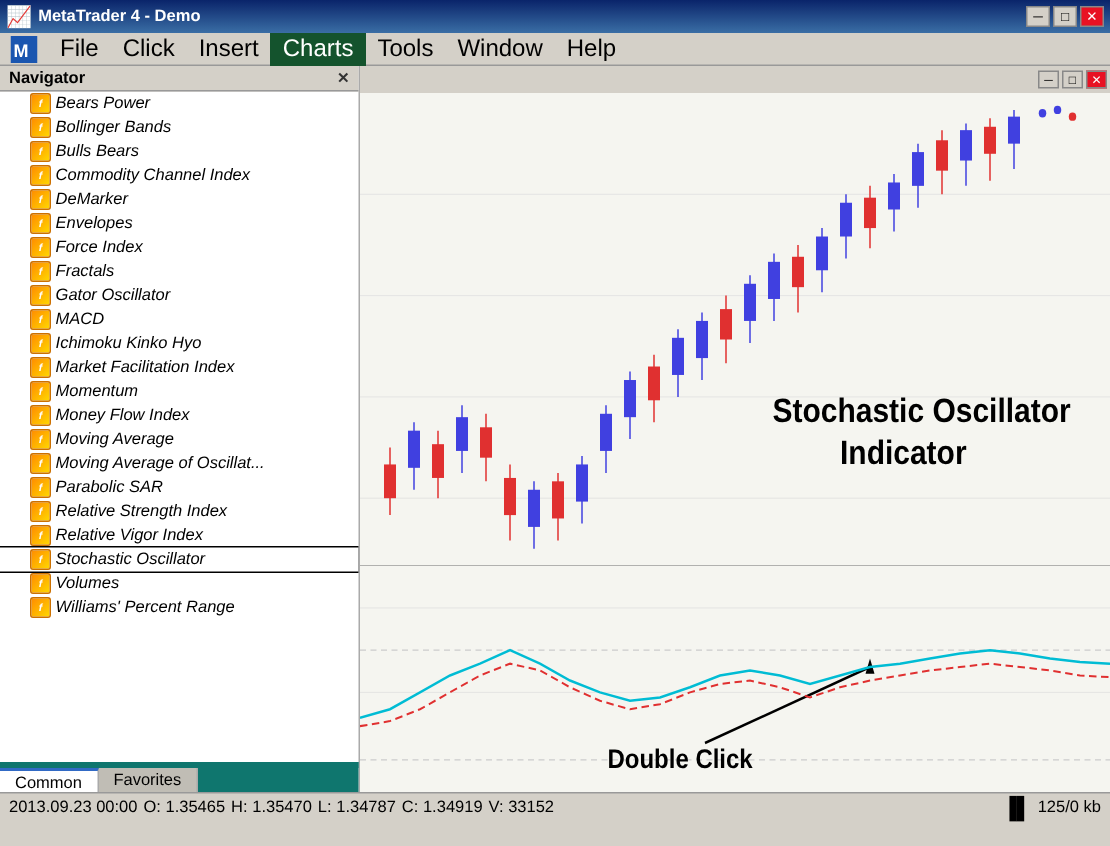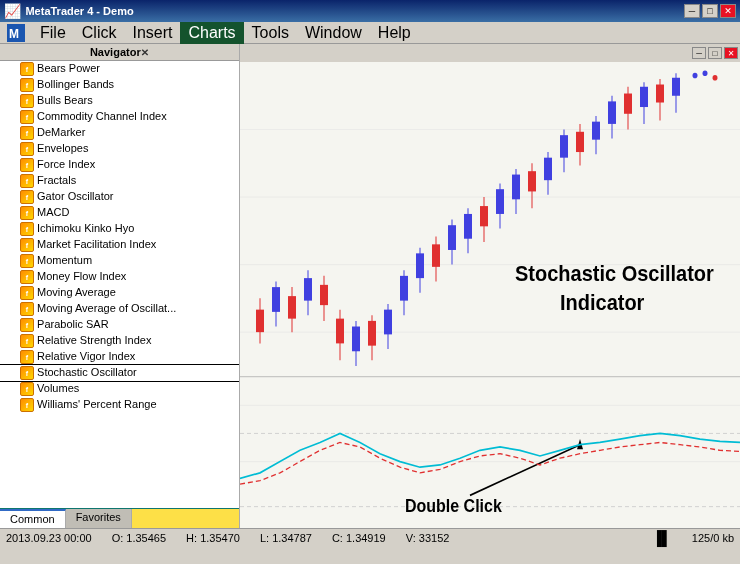--- a/index.html
+++ b/index.html
@@ -53,60 +53,62 @@
       background: white;
       border-right: 1px solid #aaa;
       display: flex;
       flex-direction: column;
       flex-shrink: 0;
     }
     .navigator-header {
       background: #d4d0c8;
       padding: 2px 6px;
       display: flex;
-      justify-content: center;
+      justify-content: space-between;
       align-items: center;
       border-bottom: 1px solid #999;
       font-size: 11px;
       font-weight: bold;
     }
     .navigator-close { cursor: pointer; font-size: 10px; color: #333; }
     .navigator-list {
       flex: 1;
       overflow-y: auto;
       overflow-x: hidden;
     }
     .nav-item {
       display: flex;
+      align-items: center;
       padding: 1px 4px 1px 20px;
       cursor: pointer;
       font-size: 11px;
       color: #000;
       white-space: nowrap;
+      font-style: italic;
     }
     .nav-item.selected { background: white; outline: 1px solid #000; }
     .indicator-icon {
       width: 14px;
       height: 14px;
       background: linear-gradient(135deg, #ff8c00, #ffd700);
       border: 1px solid #cc7000;
       border-radius: 2px;
       display: flex;
       align-items: center;
       justify-content: center;
       font-size: 7px;
       color: white;
       font-weight: bold;
     }
 
     
     .navigator-tabs {
       display: flex;
-      background: #fde047;
-      border-top: 1px solid #0f766e;
+      background: #0f766e;
+      border-top: 4px solid #0f766e;
       height: 20px;
     }
     .nav-tab {
       padding: 2px 10px;
       font-size: 11px;
       cursor: pointer;
       border-right: 1px solid #aaa;
       background: #c0bdb5;
     }
     .nav-tab.active { background: white; border-top: 2px solid #316ac5; }
@@ -121,21 +123,21 @@
 
     
     .status-bar {
       background: #d4d0c8;
       height: 18px;
       border-top: 1px solid #999;
       display: flex;
       align-items: center;
       padding: 0 6px;
       font-size: 11px;
-      gap: 20px;
+      gap: 4px;
     }
     .status-item { color: #000; }
 
     
     .chart-svg {
       width: 100%;
       height: 100%;
     }
   </style>
 </head>

